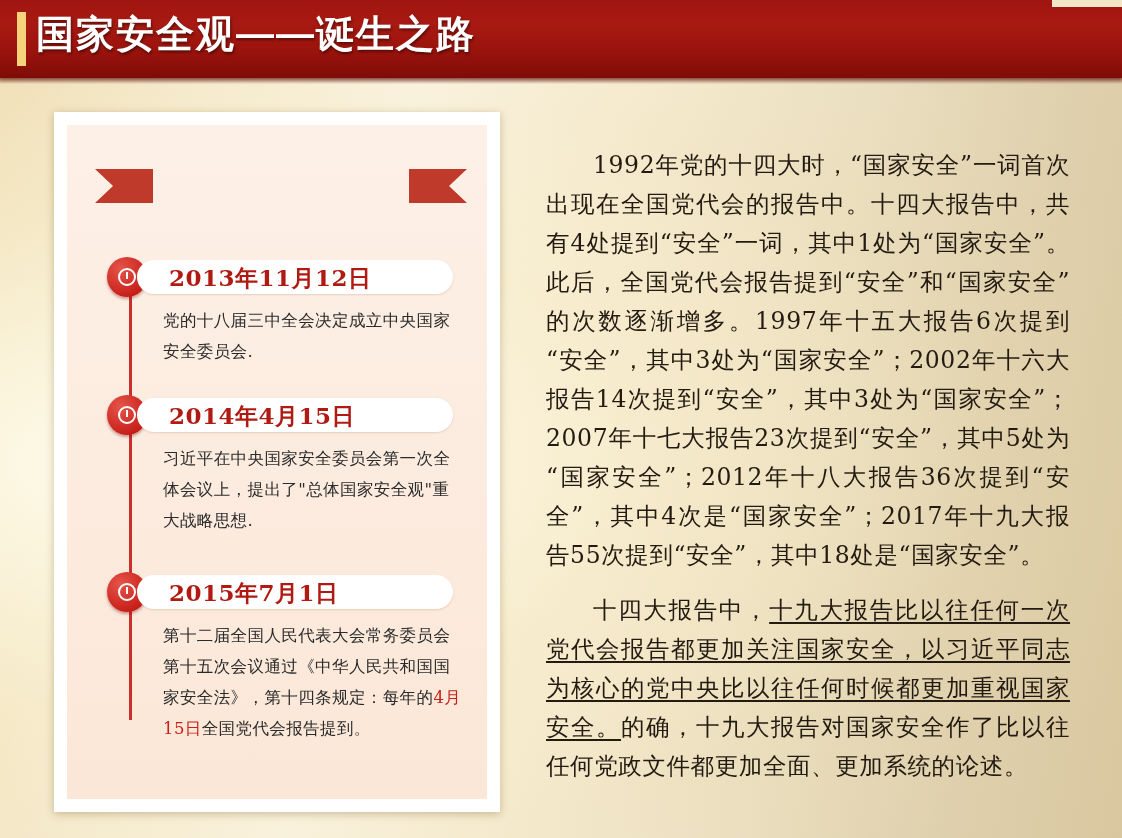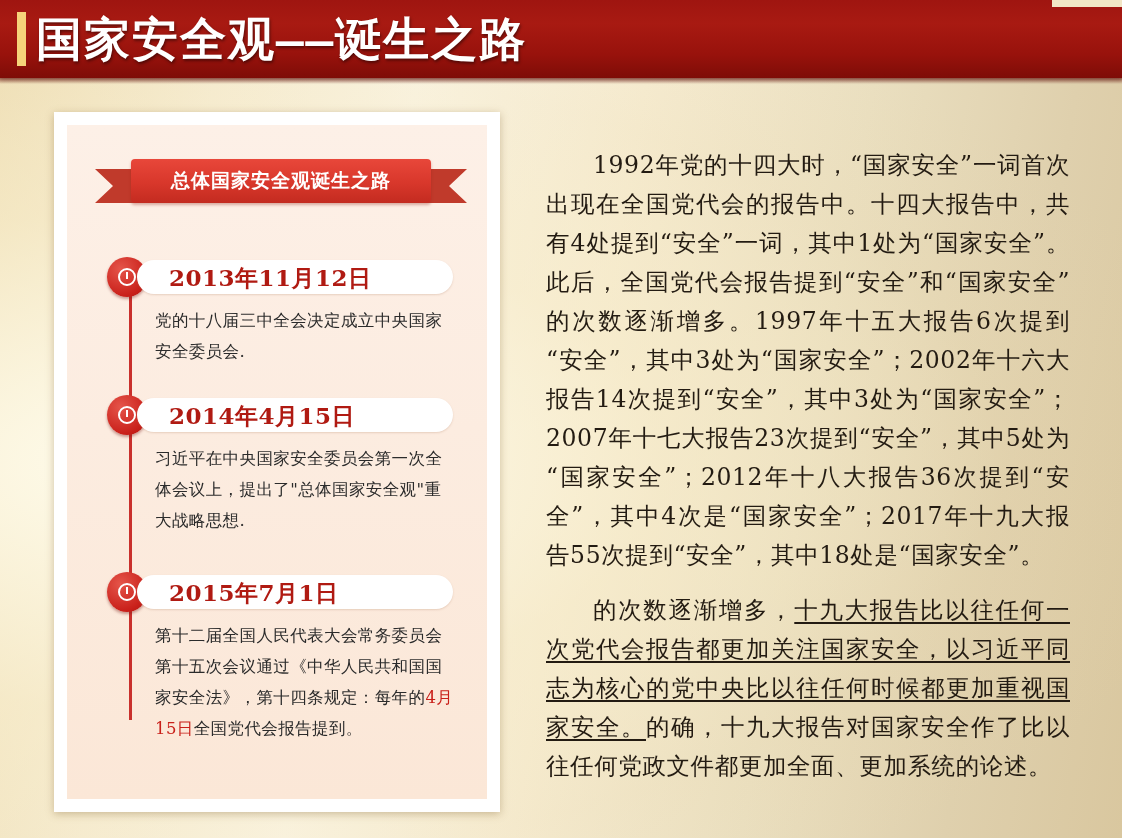--- a/index.html
+++ b/index.html
@@ -50,24 +50,24 @@
     top: 12px;
     width: 9px;
     height: 54px;
     background: #f6d37a;
   }
   .title-text {
     position: absolute;
     left: 36px;
     top: 9px;
     color: #ffffff;
-    font-size: 46px;
+    font-size: 38px;
     font-weight: bold;
     letter-spacing: 2px;
-    font-family: Liberation Mono, monospace;
+    font-family: Liberation Sans, sans-serif;
     text-shadow: 1px 2px 3px rgba(0,0,0,0.45);
     white-space: nowrap;
   }
   .title-topstrip {
     position: absolute;
     right: 0;
     top: 0;
     width: 70px;
     height: 7px;
     background: #f1e6c6;
@@ -187,21 +187,21 @@
     top: 6px;
     color: #b01a12;
     font-size: 23px;
     font-weight: bold;
     letter-spacing: 0.5px;
     font-family: "DejaVu Serif", "Liberation Serif", serif;
     white-space: nowrap;
   }
   .tl-desc {
     position: absolute;
-    left: 48px;
+    left: 56px;
     top: 48px;
     width: 300px;
     color: #2b2b2b;
     font-size: 16.5px;
     line-height: 31px;
     letter-spacing: 0.4px;
     font-family: "DejaVu Serif", "Liberation Serif", serif;
   }
   .tl-desc .hl { color: #c9201a; }
 
@@ -235,23 +235,20 @@
     <div class="title-text">国家安全观——诞生之路</div>
   </div>
   <div class="title-topstrip"></div>
 
   <div class="card">
     <div class="card-inner">
 
       <div class="ribbon-wrap">
         <div class="ribbon-tail-l"></div>
         <div class="ribbon-tail-r"></div>
-        <div class="ribbon-body">
-          <span>总体国家安全观诞生之路</span>
-        </div>
       </div>
 
       <div class="timeline-line"></div>
 
       <div class="tl-item" style="top:132px;">
         <div class="tl-dot"></div>
         <div class="tl-datebar"></div>
         <div class="tl-date">2013年11月12日</div>
         <div class="tl-desc"><span>党的十八届三中全会决定成立中央国家安全委员会.</span></div>
       </div>
@@ -269,17 +266,17 @@
         <div class="tl-date">2015年7月1日</div>
         <div class="tl-desc"><span>第十二届全国人民代表大会常务委员会第十五次会议通过《中华人民共和国国家安全法》，第十四条规定：每年的</span><span class="hl">4月15日</span><span>全国党代会报告提到。</span></div>
       </div>
 
     </div>
   </div>
 
   <div class="body-text">
     <p>1992年党的十四大时，“国家安全”一词首次出现在全国党代会的报告中。十四大报告中，共有4处提到“安全”一词，其中1处为“国家安全”。此后，全国党代会报告提到“安全”和“国家安全”的次数逐渐增多。1997年十五大报告6次提到“安全”，其中3处为“国家安全”；2002年十六大报告14次提到“安全”，其中3处为“国家安全”；2007年十七大报告23次提到“安全”，其中5处为“国家安全”；2012年十八大报告36次提到“安全”，其中4次是“国家安全”；2017年十九大报告55次提到“安全”，其中18处是“国家安全”。</p>
     <p>
-      <span>的次数逐渐增多，</span><span class="u">十九大报告比以往任何一次党代会报告都更加关注国家安全，以习近平同志为核心的党中央比以往任何时候都更加重视国家安全。</span><span>的确，十九大报告对国家安全作了比以往任何党政文件都更加全面、更加系统的论述。</span>
+      <span>十四大报告中，</span><span class="u">十九大报告比以往任何一次党代会报告都更加关注国家安全，以习近平同志为核心的党中央比以往任何时候都更加重视国家安全。</span><span>的确，十九大报告对国家安全作了比以往任何党政文件都更加全面、更加系统的论述。</span>
     </p>
   </div>
 
 </div>
 
 </body></html>

